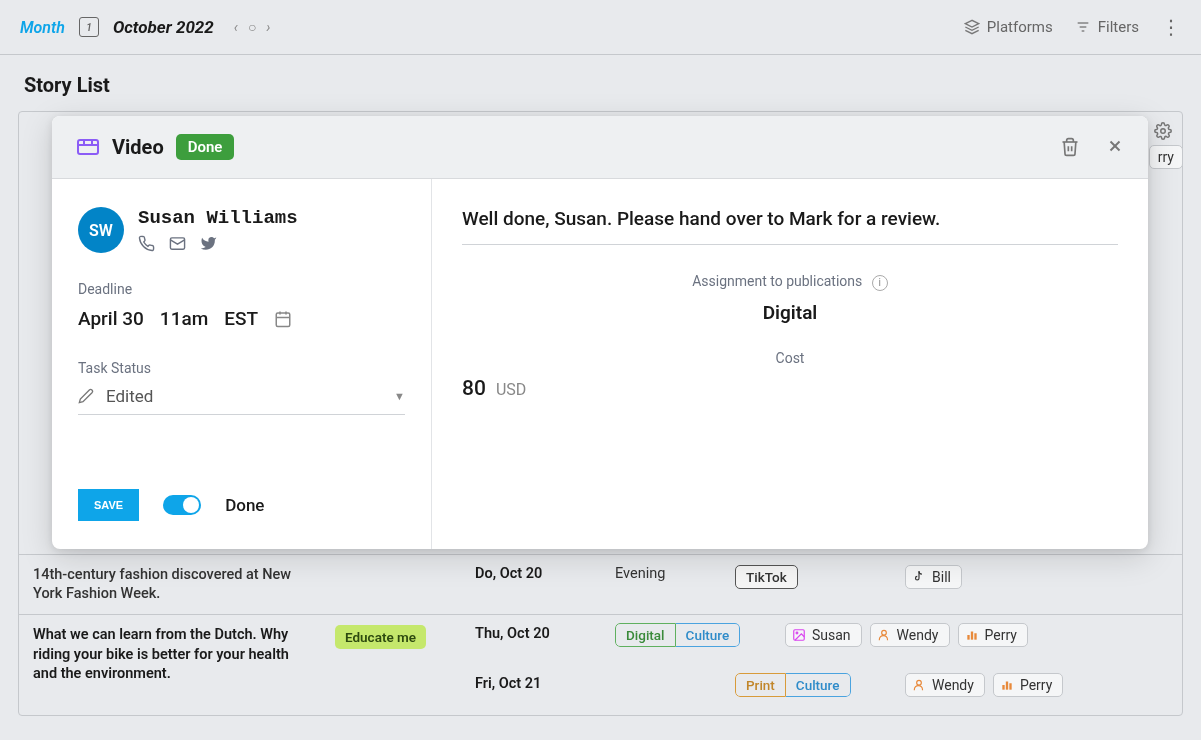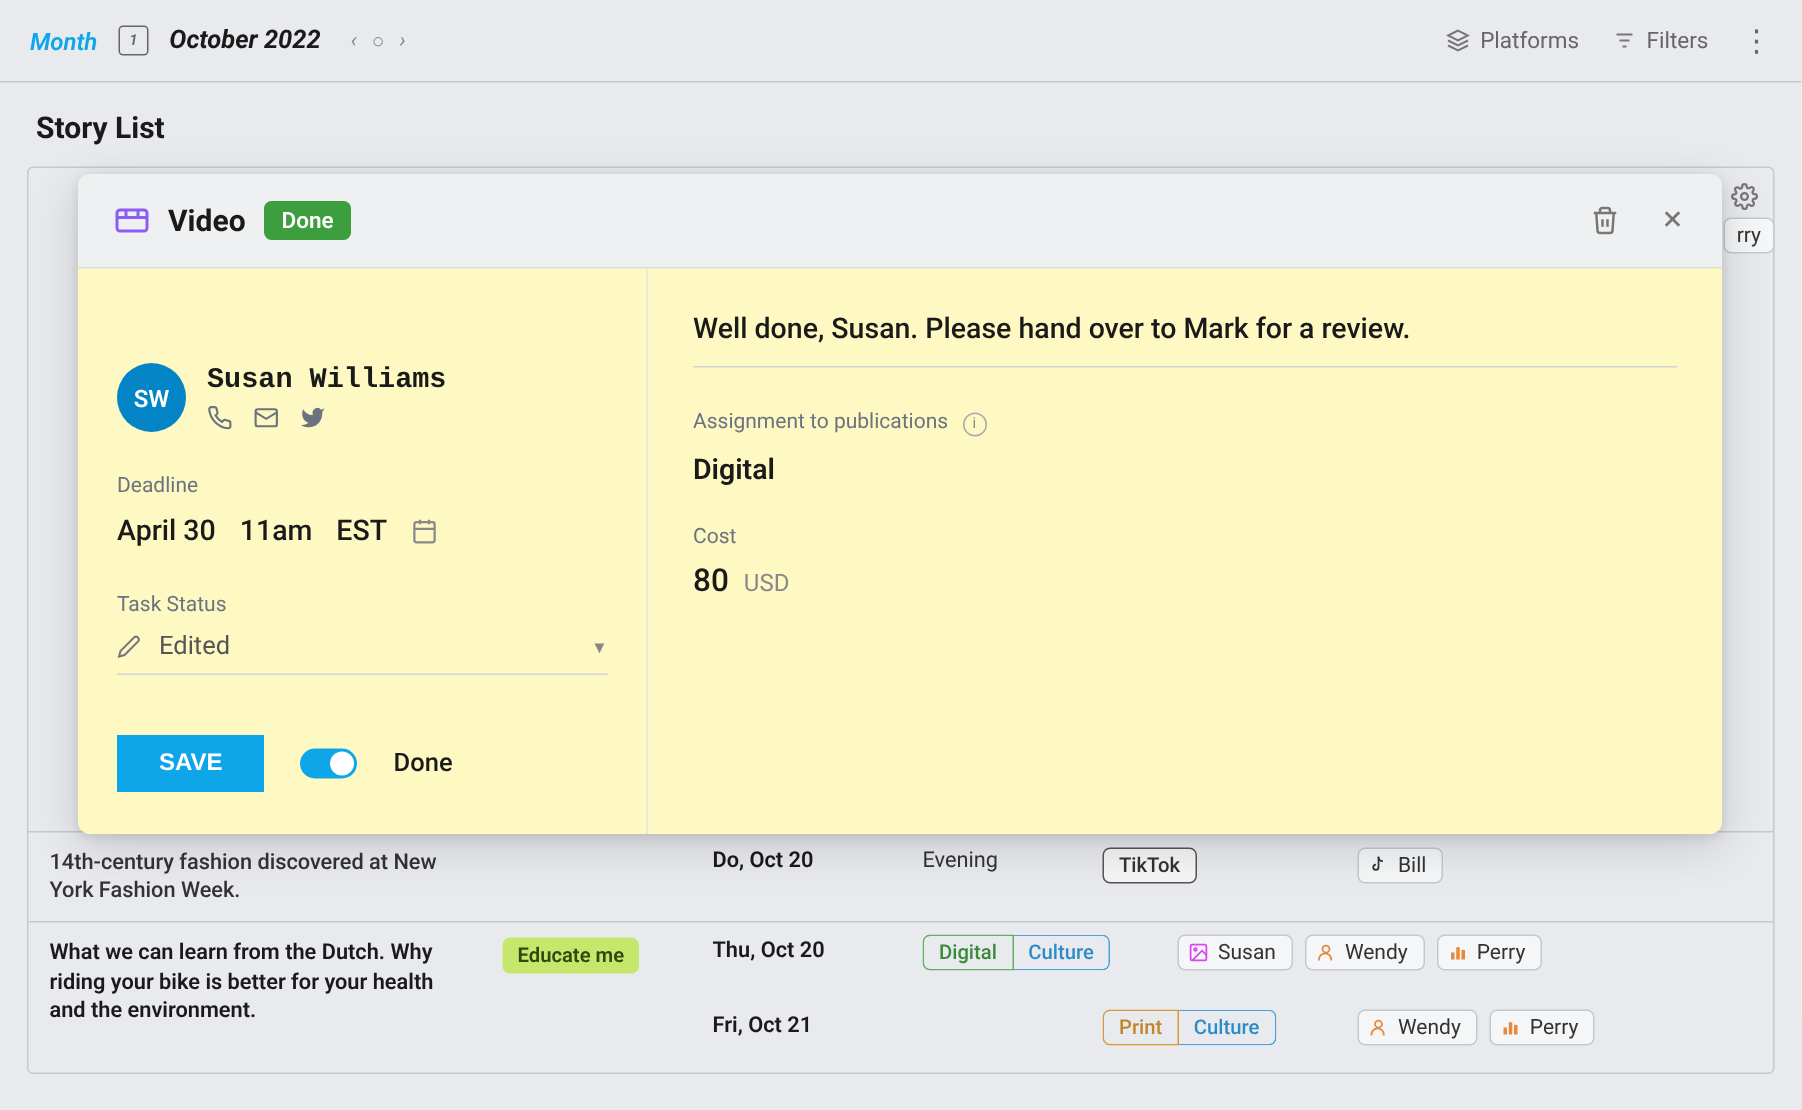--- a/index.html
+++ b/index.html
@@ -88,21 +88,21 @@
 }
 .partial-chip {
   border: 1.5px solid #c5c8cc; border-radius: 5px; padding: 3px 8px;
   background: #f5f6f7; font-size: 14px; color: #333;
 }
 
 .modal {
   position: absolute;
   left: 52px; top: 116px;
   width: 1096px;
-  background: #fef9c3;
+  background: #ffffff;
   border-radius: 8px;
   box-shadow: 0 8px 32px rgba(0,0,0,0.15), 0 2px 8px rgba(0,0,0,0.1);
   z-index: 100;
 }
 .modal-header {
   background: #eef0f2;
   border-radius: 8px 8px 0 0;
   padding: 18px 24px;
   display: flex;
   align-items: center;
@@ -116,58 +116,58 @@
   font-size: 15px; font-weight: 600;
 }
 .modal-actions { margin-left: auto; display: flex; gap: 26px; color: #777; }
 .modal-actions span { cursor: pointer; }
 .modal-body { display: flex; min-height: 370px; }
 .modal-left {
   width: 380px; padding: 28px 26px; border-right: 1px solid #e2e4e7;
   display: flex; flex-direction: column;
 }
 .modal-right { flex: 1; padding: 28px 30px; }
-.person-row { display: flex; gap: 14px; align-items: flex-start; margin-bottom: 28px; margin-top: 35px; }
+.person-row { display: flex; gap: 14px; align-items: flex-start; margin-bottom: 28px; }
 .avatar {
   width: 46px; height: 46px; border-radius: 50%; background: #0284c7;
   color: #fff; display: flex; align-items: center; justify-content: center;
   font-weight: 600; font-size: 16px;
 }
 .person-name { font-size: 19px; font-weight: 700; margin-bottom: 6px; font-family: Liberation Mono, monospace; }
 .contact-icons { display: flex; gap: 14px; color: #6b7280; }
 .contact-icons span { cursor: pointer; }
 .field-label { font-size: 14px; color: #6b7280; margin-bottom: 10px; }
 .deadline-row { display: flex; align-items: center; gap: 16px; font-size: 19px; font-weight: 500; margin-bottom: 30px; }
 .deadline-cal { color: #888; cursor: pointer; }
 .status-row {
   display: flex; align-items: center; gap: 12px;
   border-bottom: 1px solid #d0d3d7; padding-bottom: 8px;
   font-size: 17px; color: #555; margin-bottom: 40px; text-align: center;
 }
 .status-row .pencil { color: #777; }
 .status-row .caret { margin-left: auto; color: #888; font-size: 11px; }
 .save-row { display: flex; align-items: center; gap: 24px; margin-top: auto; }
 .save-btn {
-  background: #0ea5e9; color: #fff; border: none; padding: 10px 28px;
-  font-size: 16px; font-weight: 700; border-radius: 0; cursor: pointer;
+  background: #0ea5e9; color: #fff; border: none; padding: 10px 16px;
+  font-size: 11px; font-weight: 700; border-radius: 0; cursor: pointer;
 }
 .toggle {
   width: 38px; height: 20px; background: #0ea5e9; border-radius: 10px;
   position: relative; cursor: pointer;
 }
 .toggle::after {
   content: ''; position: absolute; right: 2px; top: 2px;
   width: 16px; height: 16px; background: #fff; border-radius: 50%;
 }
 .toggle-label { font-size: 17px; font-weight: 500; }
 .comment-text {
   font-size: 19px; font-weight: 500; color: #1a1a1a;
   border-bottom: 1px solid #d0d3d7; padding-bottom: 14px; margin-bottom: 28px;
 }
-.field-block { margin-bottom: 26px; }
+.field-block { margin-bottom: 26px; text-align: center; }
 .field-value { font-size: 19px; font-weight: 600; margin-top: 6px; }
 .cost-row { display: flex; align-items: baseline; gap: 10px; margin-top: 6px; }
 .cost-val { font-size: 21px; font-weight: 500; }
 .cost-cur { color: #888; font-size: 16px; }
 .info-icon {
   display: inline-flex; width: 16px; height: 16px; border: 1.3px solid #aaa;
   border-radius: 50%; align-items: center; justify-content: center;
   font-size: 10px; color: #888; margin-left: 6px;
 }
 

